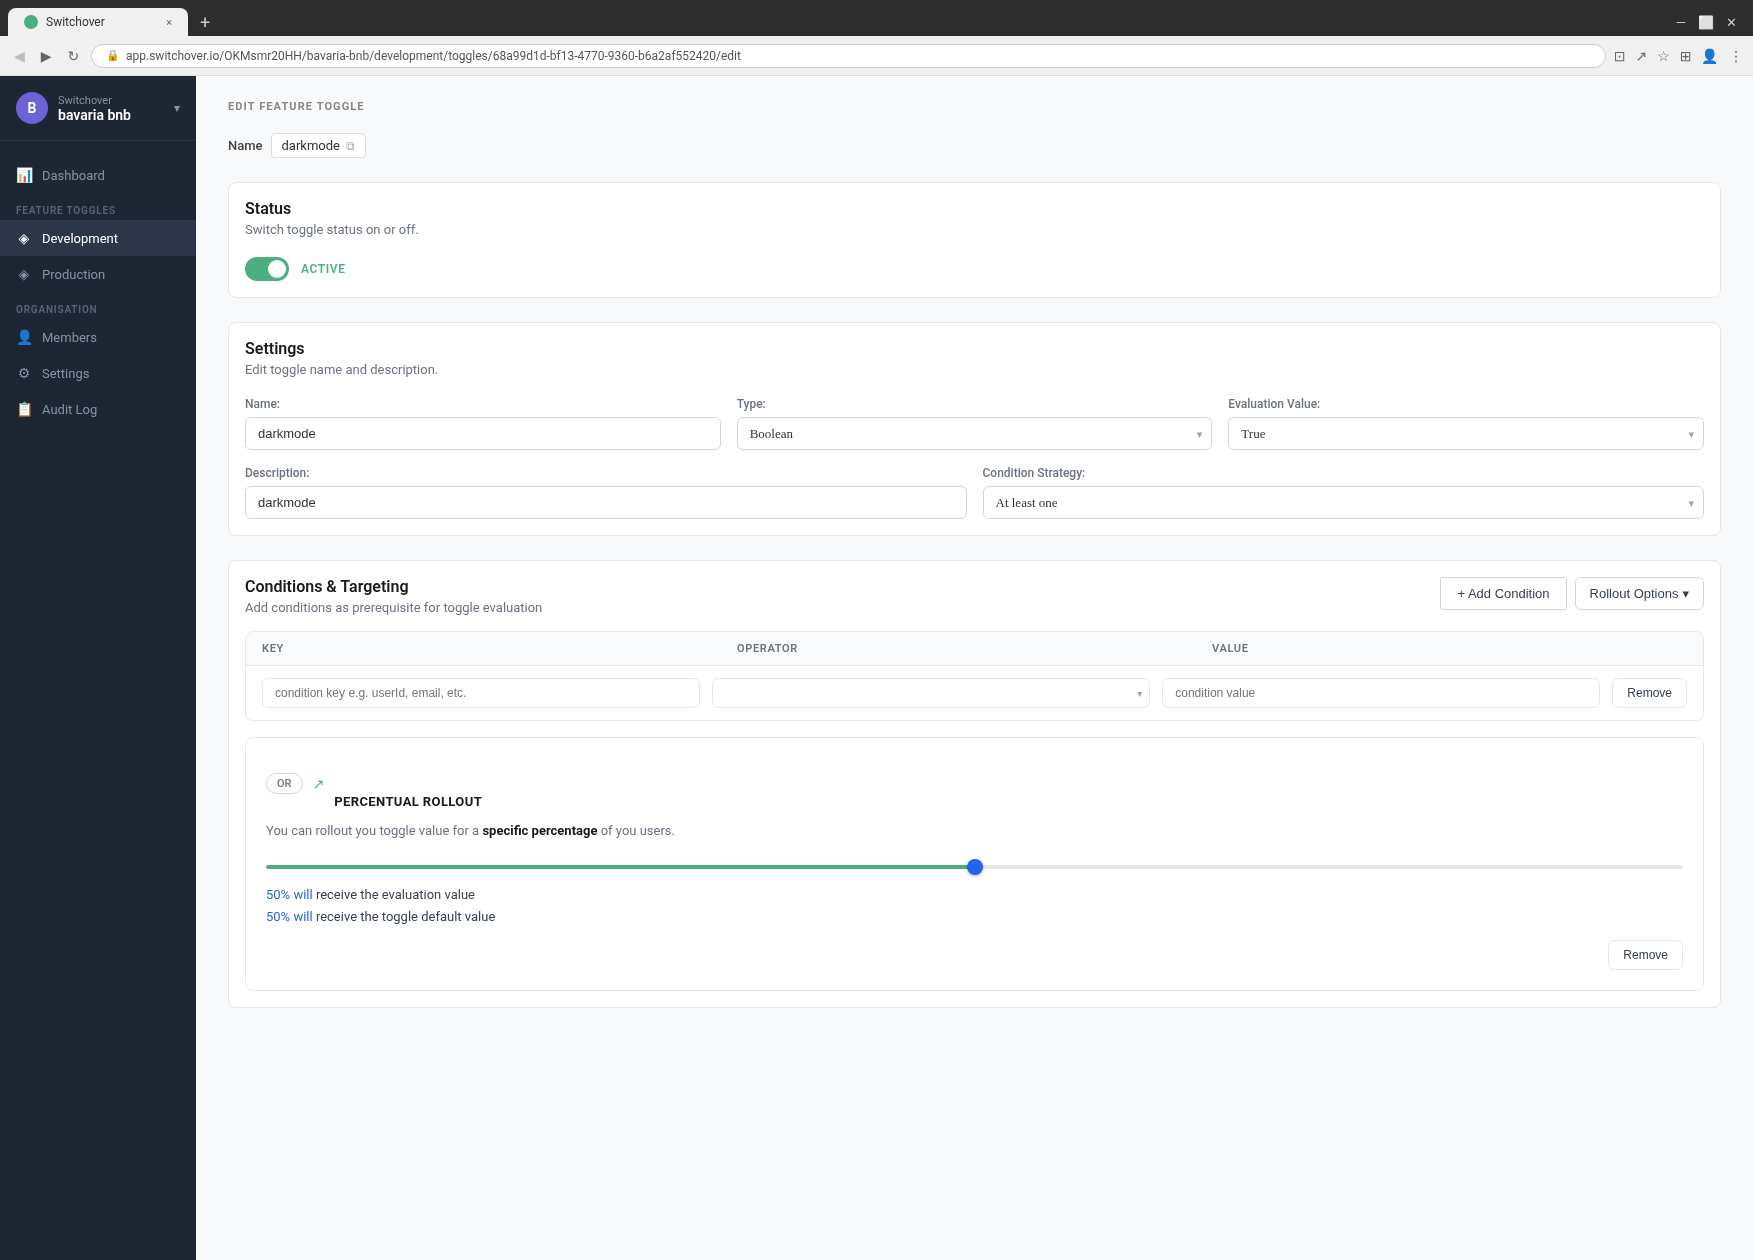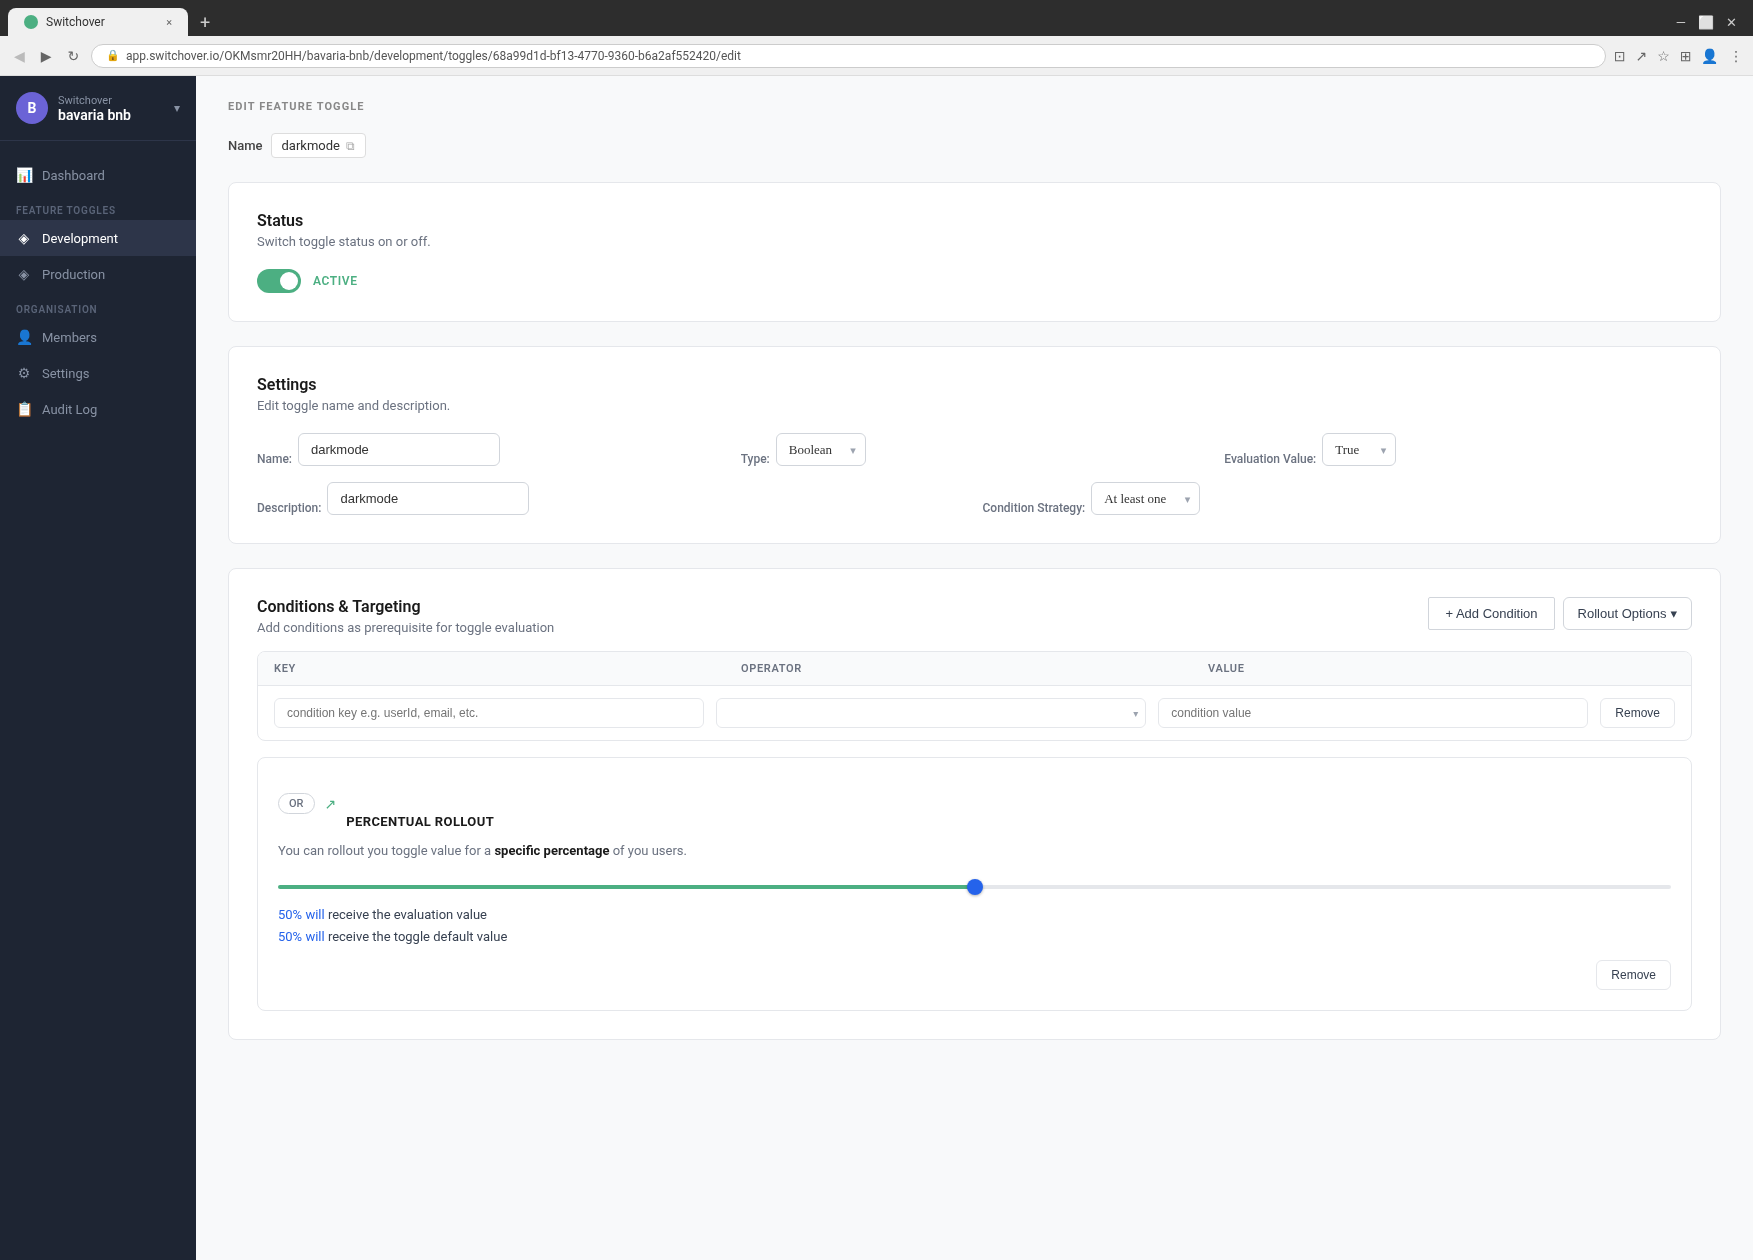--- a/index.html
+++ b/index.html
@@ -46,38 +46,38 @@
     .main-content { flex: 1; background: #f8f9fa; overflow-y: auto; padding: 24px 32px; }
 
     .page-title { font-size: 11px; font-weight: 700; color: #888; letter-spacing: 0.1em; text-transform: uppercase; margin-bottom: 20px; }
 
     .name-row { display: flex; align-items: center; gap: 8px; margin-bottom: 24px; }
     .name-label { font-size: 13px; color: #444; font-weight: 500; }
     .name-value { background: white; border: 1px solid #ddd; border-radius: 4px; padding: 4px 10px; font-size: 13px; color: #333; display: flex; align-items: center; gap: 6px; }
     .name-value .copy-icon { color: #aaa; font-size: 12px; cursor: pointer; }
 
     
-    .section { background: white; border-radius: 8px; border: 1px solid #e5e7eb; margin-bottom: 24px; padding: 28px; }
+    .section { background: white; border-radius: 8px; border: 1px solid #e5e7eb; margin-bottom: 24px; padding: 16px; }
     .section-header { margin-bottom: 20px; }
     .section-title { font-size: 16px; font-weight: 600; color: #1a1a1a; margin-bottom: 4px; }
     .section-desc { font-size: 13px; color: #6b7280; }
 
     
     .toggle-row { display: flex; align-items: center; gap: 12px; }
     .toggle-switch { position: relative; width: 44px; height: 24px; }
     .toggle-switch input { opacity: 0; width: 0; height: 0; }
     .toggle-slider { position: absolute; cursor: pointer; top: 0; left: 0; right: 0; bottom: 0; background: #4caf82; border-radius: 24px; transition: 0.3s; }
     .toggle-slider:before { position: absolute; content: ""; height: 18px; width: 18px; left: 3px; bottom: 3px; background: white; border-radius: 50%; transition: 0.3s; transform: translateX(20px); }
     .toggle-label { font-size: 12px; font-weight: 600; color: #4caf82; letter-spacing: 0.05em; }
 
     
     .form-grid { display: grid; gap: 16px; }
     .form-row { display: grid; grid-template-columns: 1fr 1fr 1fr; gap: 16px; }
     .form-row-2 { display: grid; grid-template-columns: 1fr 1fr; gap: 16px; }
-    .form-group { display: flex; flex-direction: row; gap: 6px; align-items: flex-end; }
+    .form-group { display: flex; flex-direction: column; gap: 6px; }
     .form-label { font-size: 12px; color: #6b7280; font-weight: 500; }
     .form-input { border: 1px solid #d1d5db; border-radius: 6px; padding: 8px 12px; font-size: 13px; color: #333; background: white; outline: none; }
     .select-wrapper { position: relative; }
     .select-wrapper select { width: 100%; border: 1px solid #d1d5db; border-radius: 6px; padding: 8px 32px 8px 12px; font-size: 13px; color: #333; background: white; outline: none; appearance: none; cursor: pointer; font-family: Liberation Serif, serif; }
     .select-arrow { position: absolute; right: 10px; top: 50%; transform: translateY(-50%); color: #9ca3af; font-size: 11px; pointer-events: none; }
 
     
     .conditions-header { display: flex; align-items: flex-start; justify-content: space-between; margin-bottom: 16px; }
     .conditions-header-left .section-title { margin-bottom: 4px; }
     .conditions-actions { display: flex; gap: 8px; align-items: center; }

